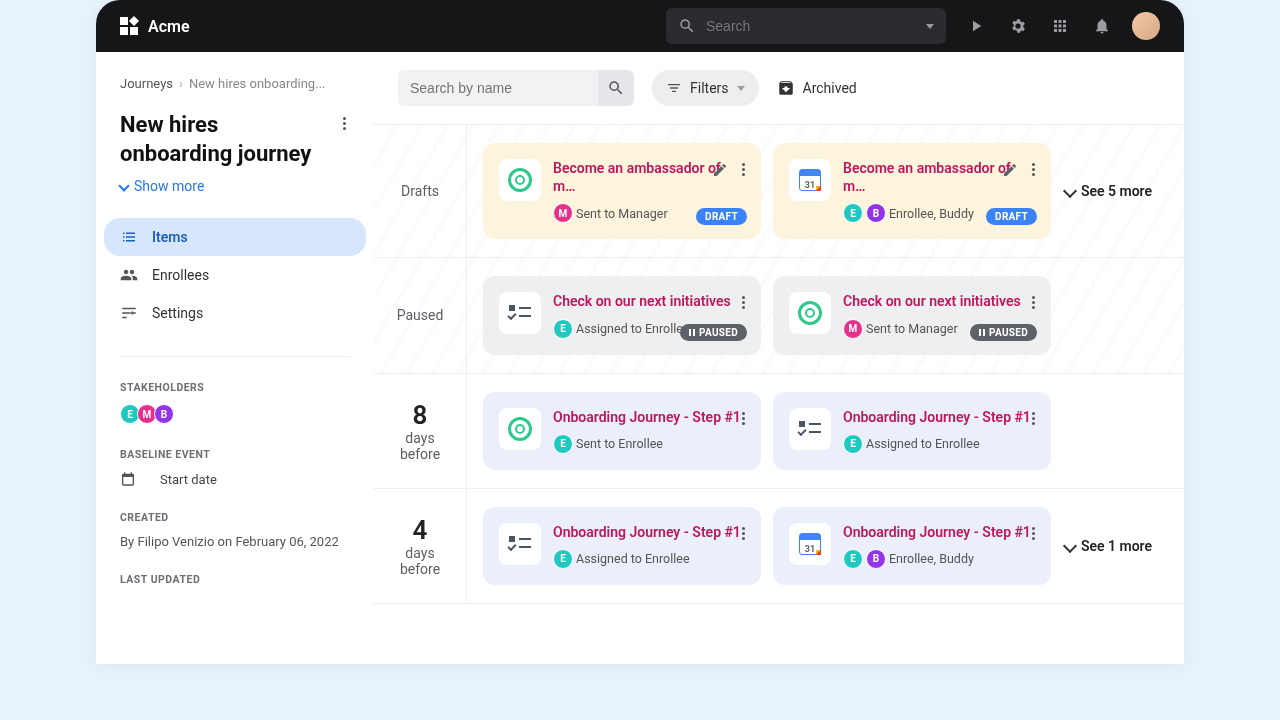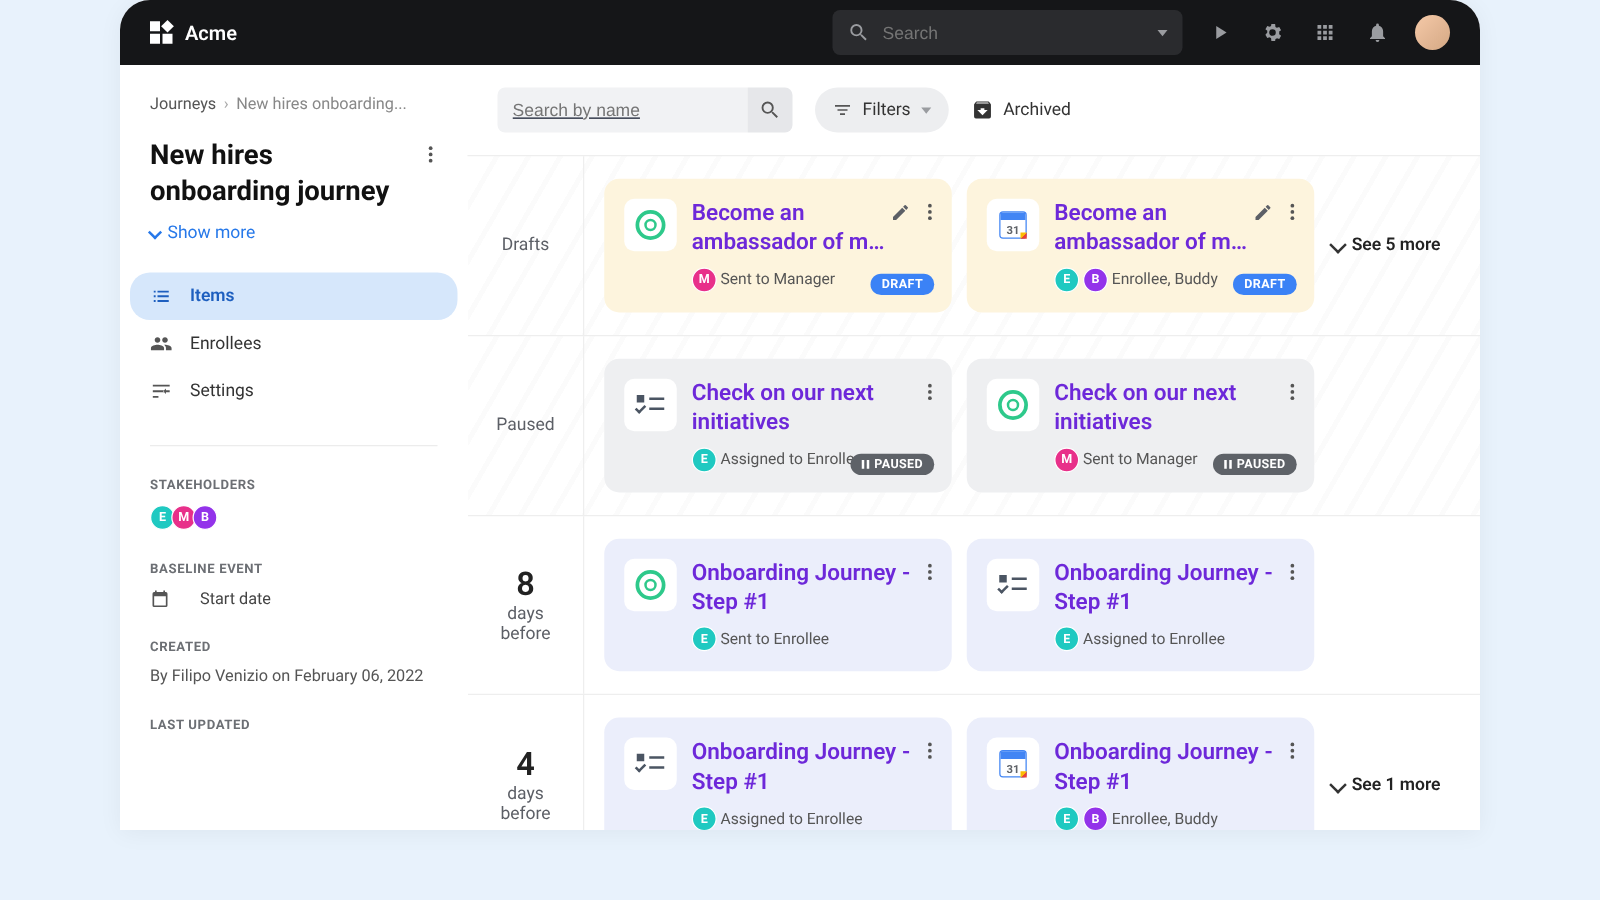--- a/index.html
+++ b/index.html
@@ -40,38 +40,38 @@
 .chip { width: 20px; height: 20px; border-radius: 50%; font-size: 10px; font-weight: 700; color: #fff; display: flex; align-items: center; justify-content: center; margin-right: -3px; border: 1.5px solid #fff; }
 .chip.E { background: #1fc9c1; }
 .chip.M { background: #e8308a; }
 .chip.B { background: #9333ea; }
 .baseline { display: flex; align-items: center; gap: 24px; font-size: 13px; color: #444; }
 .sb-section { margin-bottom: 24px; }
 .created-text { font-size: 13px; color: #555; }
 .main { flex: 1; display: flex; flex-direction: column; }
 .toolbar { display: flex; align-items: center; gap: 18px; padding: 18px 24px; }
 .tb-search { display: flex; align-items: center; background: #f1f2f4; border-radius: 6px 0 0 6px; height: 36px; width: 200px; padding: 0 12px; }
-.tb-search input { background: transparent; border: none; font-size: 14px; outline: none; flex: 1; color: #0f172a; text-decoration: underline; }
+.tb-search input { background: transparent; border: none; font-size: 14px; outline: none; flex: 1; color: #0f172a; }
 .tb-search-btn { width: 36px; height: 36px; background: #e6e7ea; border-radius: 0 6px 6px 0; display: flex; align-items: center; justify-content: center; cursor: pointer; }
 .pill { display: flex; align-items: center; gap: 8px; padding: 0 14px; height: 36px; border-radius: 18px; background: #edeef0; font-size: 14px; color: #333; cursor: pointer; }
 .pill svg { fill: #555; }
 .archived-btn { display: flex; align-items: center; gap: 8px; font-size: 14px; color: #333; cursor: pointer; }
 .content { flex: 1; border-top: 1px solid #eee; overflow: auto; }
 .section-row { display: flex; border-bottom: 1px solid #eee; }
 .section-row.striped { background-image: repeating-linear-gradient(120deg, transparent 0 18px, rgba(0,0,0,0.015) 18px 22px); }
 .row-label { width: 92px; padding: 24px 0; text-align: center; display: flex; flex-direction: column; align-items: center; justify-content: center; color: #5c5f66; font-size: 14px; }
 .row-label .big { font-size: 26px; font-weight: 600; color: #222; }
 .row-cards { flex: 1; display: flex; gap: 12px; padding: 18px 16px; align-items: center; border-left: 1px solid #eee; }
 .card { width: 278px; border-radius: 12px; padding: 16px; position: relative; display: flex; gap: 12px; }
 .card.draft { background: #fdf4dd; }
 .card.paused { background: #eeeff1; }
 .card.plain { background: #ebeefb; }
 .card-icon { width: 42px; height: 42px; background: #fff; border-radius: 8px; display: flex; align-items: center; justify-content: center; flex-shrink: 0; }
 .card-body { flex: 1; min-width: 0; }
-.card-title { font-size: 18px; font-weight: 600; color: #6d28d9; line-height: 1.3; margin-bottom: 8px; }
+.card-title { font-size: 14px; font-weight: 600; color: #be185d; line-height: 1.3; margin-bottom: 8px; }
 .card-meta { display: flex; align-items: center; gap: 6px; font-size: 12.5px; color: #555; }
 .card-actions { position: absolute; top: 14px; right: 12px; display: flex; gap: 10px; align-items: center; }
 .card-actions svg { fill: #5c5f66; }
 .badge { position: absolute; bottom: 14px; right: 14px; font-size: 10px; font-weight: 700; padding: 3px 9px; border-radius: 10px; letter-spacing: 0.3px; }
 .badge.draft { background: #3b82f6; color: #fff; }
 .badge.paused { background: #5e6268; color: #fff; display: flex; align-items: center; gap: 4px; }
 .see-more { margin-left: auto; margin-right: 16px; display: flex; align-items: center; gap: 6px; font-size: 14px; font-weight: 600; color: #222; cursor: pointer; }
 .chev { width: 10px; height: 10px; border-right: 2px solid #333; border-bottom: 2px solid #333; transform: rotate(-45deg); }
 .chev.down { width: 8px; height: 8px; border-right: 2px solid #2678e9; border-bottom: 2px solid #2678e9; transform: rotate(45deg); }
 svg.i16 { width: 16px; height: 16px; }

